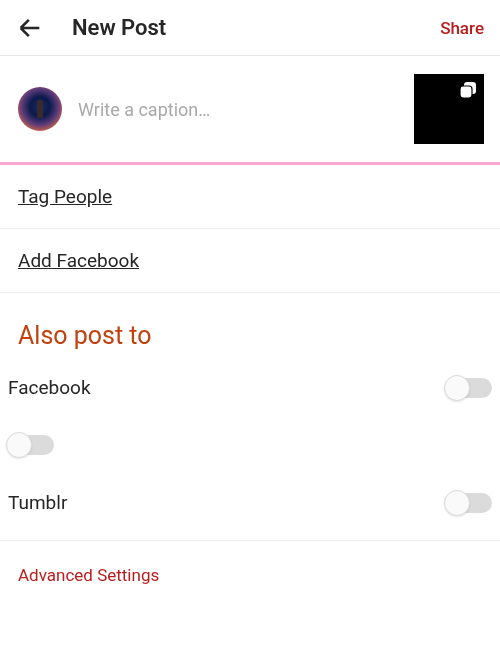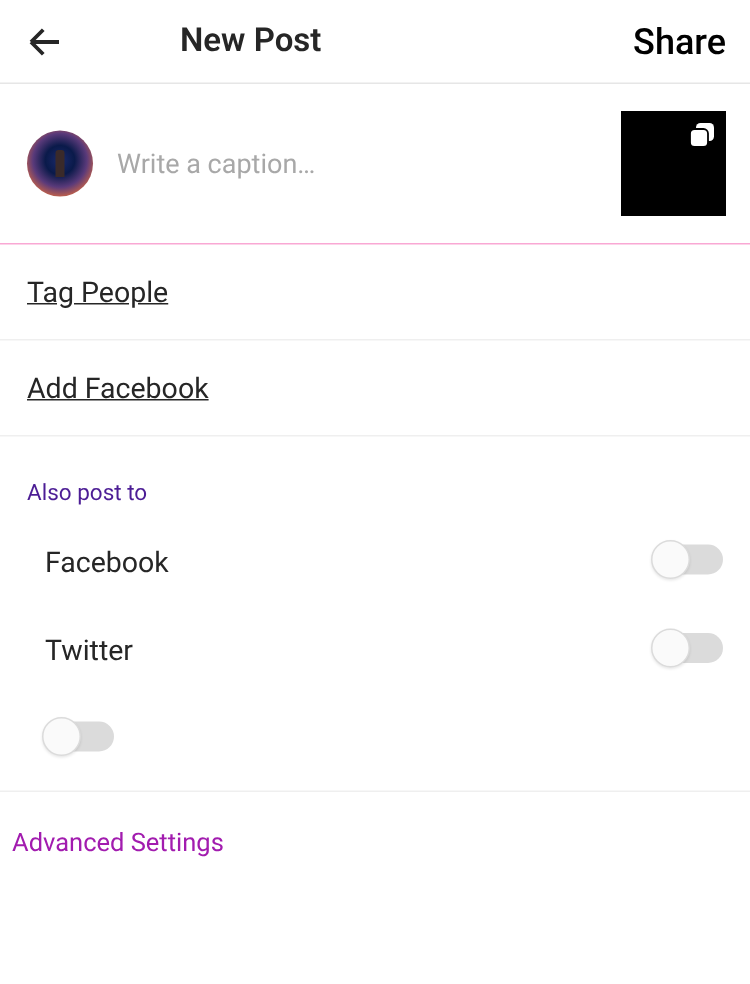--- a/index.html
+++ b/index.html
@@ -10,49 +10,48 @@
       font-family: -apple-system, BlinkMacSystemFont, "Segoe UI", Roboto, Helvetica, Arial, sans-serif;
       overflow: hidden;
       color: #262626;
     }
     .header {
       height: 56px;
       display: flex;
       align-items: center;
       padding: 0 16px;
       border-bottom: 1px solid #e6e6e6;
-      gap: 48px;
     }
     .back-arrow {
       width: 28px;
       height: 28px;
       display: flex;
       align-items: center;
       justify-content: center;
       cursor: pointer;
       margin-right: 28px;
     }
     .back-arrow svg { display: block; }
     .title {
       font-size: 22px;
       font-weight: 600;
       flex: 1;
       color: #262626;
     }
     .share-btn {
-      font-size: 24px;
+      font-size: 17px;
       font-weight: 500;
-      color: #000000;
+      color: #b91c1c;
       cursor: pointer;
     }
     .compose-row {
       display: flex;
       align-items: center;
       padding: 18px 16px 18px 18px;
-      border-bottom: 1px solid #f9a8d4;
+      border-bottom: 3px solid #f9a8d4;
       justify-content: flex-end;
     }
     .avatar {
       width: 44px;
       height: 44px;
       border-radius: 50%;
       background: radial-gradient(circle at 50% 45%, #1b2a6b 0%, #0a1a4a 30%, #5a3a7a 55%, #c0604a 75%, #6a3a7a 100%);
       position: relative;
       overflow: hidden;
       flex-shrink: 0;
@@ -100,31 +99,30 @@
       padding: 20px 18px;
       font-size: 19px;
       color: #262626;
       border-bottom: 1px solid #efefef;
       cursor: pointer;
       text-decoration: underline;
     }
     .section-gap { height: 8px; }
     .section-title {
       padding: 20px 18px 8px 18px;
-      font-size: 15px;
-      color: #4c1d95;
+      font-size: 25px;
+      color: #c2410c;
     }
     .toggle-row {
       display: flex;
-      align-items: flex-start;
+      align-items: center;
       justify-content: space-between;
-      padding: 18px 18px;
+      padding: 18px 8px;
       font-size: 19px;
       color: #262626;
-      margin-left: 12px;
     }
     .toggle {
       width: 46px;
       height: 20px;
       background: #dbdbdb;
       border-radius: 10px;
       position: relative;
       cursor: pointer;
     }
     .toggle .knob {
@@ -138,23 +136,23 @@
       border: 1px solid #dbdbdb;
       border-radius: 50%;
       box-shadow: 0 1px 2px rgba(0,0,0,0.1);
     }
     .toggle-section-bottom {
       border-bottom: 1px solid #efefef;
       padding-bottom: 8px;
       margin-bottom: 6px;
     }
     .adv-row {
-      padding: 18px 8px;
+      padding: 18px 18px;
       font-size: 17px;
-      color: #a21caf;
+      color: #b91c1c;
       cursor: pointer;
     }
   </style>
 </head>
 <body>
 
 <div class="header">
   <div class="back-arrow">
     <svg width="28" height="28" viewBox="0 0 24 24">
       <path d="M20 12H4M4 12L11 5M4 12L11 19" stroke="#262626" stroke-width="2.2" fill="none" stroke-linecap="butt"></path>
@@ -186,27 +184,27 @@
 <div class="section-title">Also post to</div>
 
 <div class="toggle-row">
   <span>Facebook</span>
   <div class="toggle">
       <div class="knob"></div>
     </div>
 </div>
 
 <div class="toggle-row">
-  <span>Twitter</span>
   <div class="toggle">
       <div class="knob"></div>
     </div>
 </div>
 
 <div class="toggle-section-bottom">
   <div class="toggle-row">
+    <span>Tumblr</span>
     <div class="toggle">
         <div class="knob"></div>
       </div>
   </div>
 </div>
 
 <div class="adv-row">Advanced Settings</div>
 
 </body></html>

